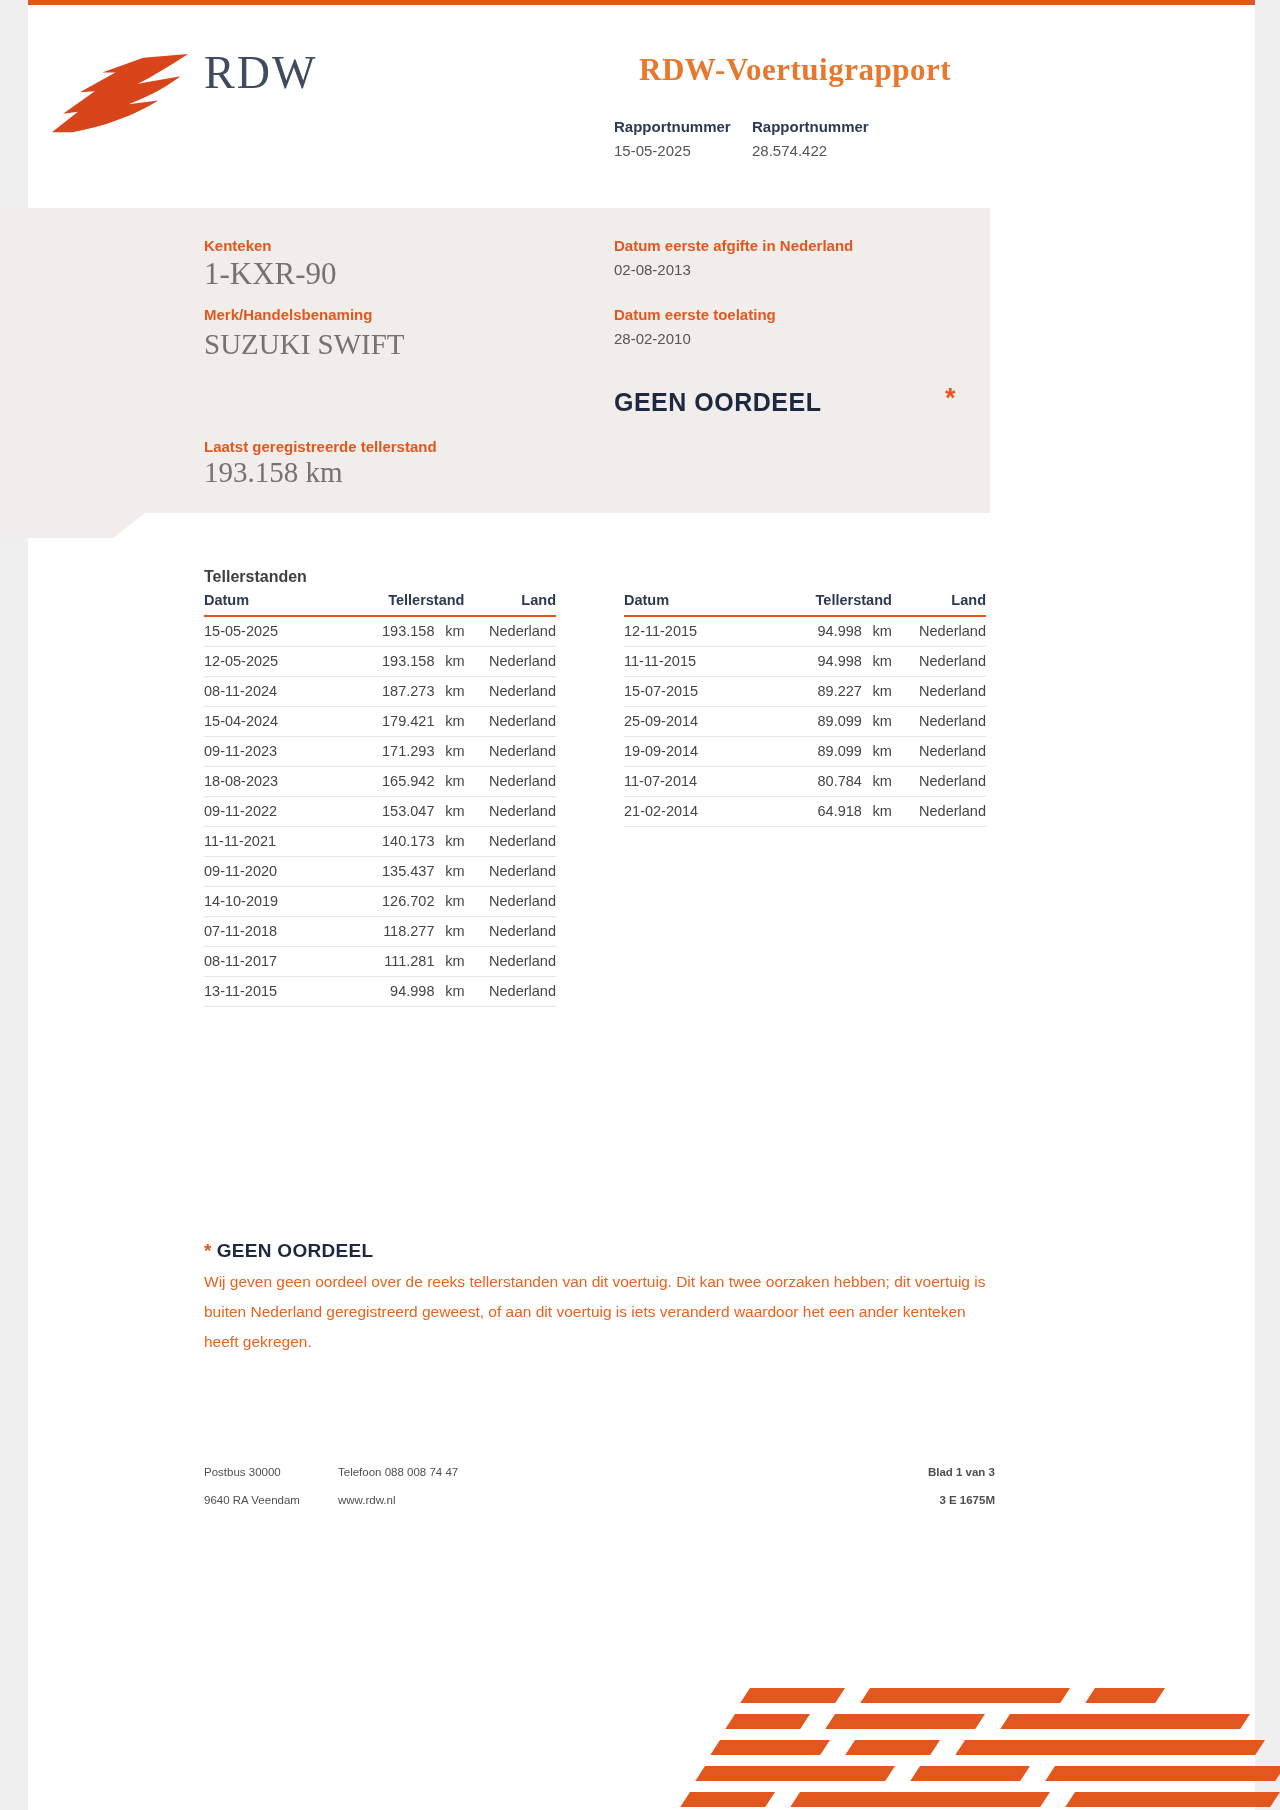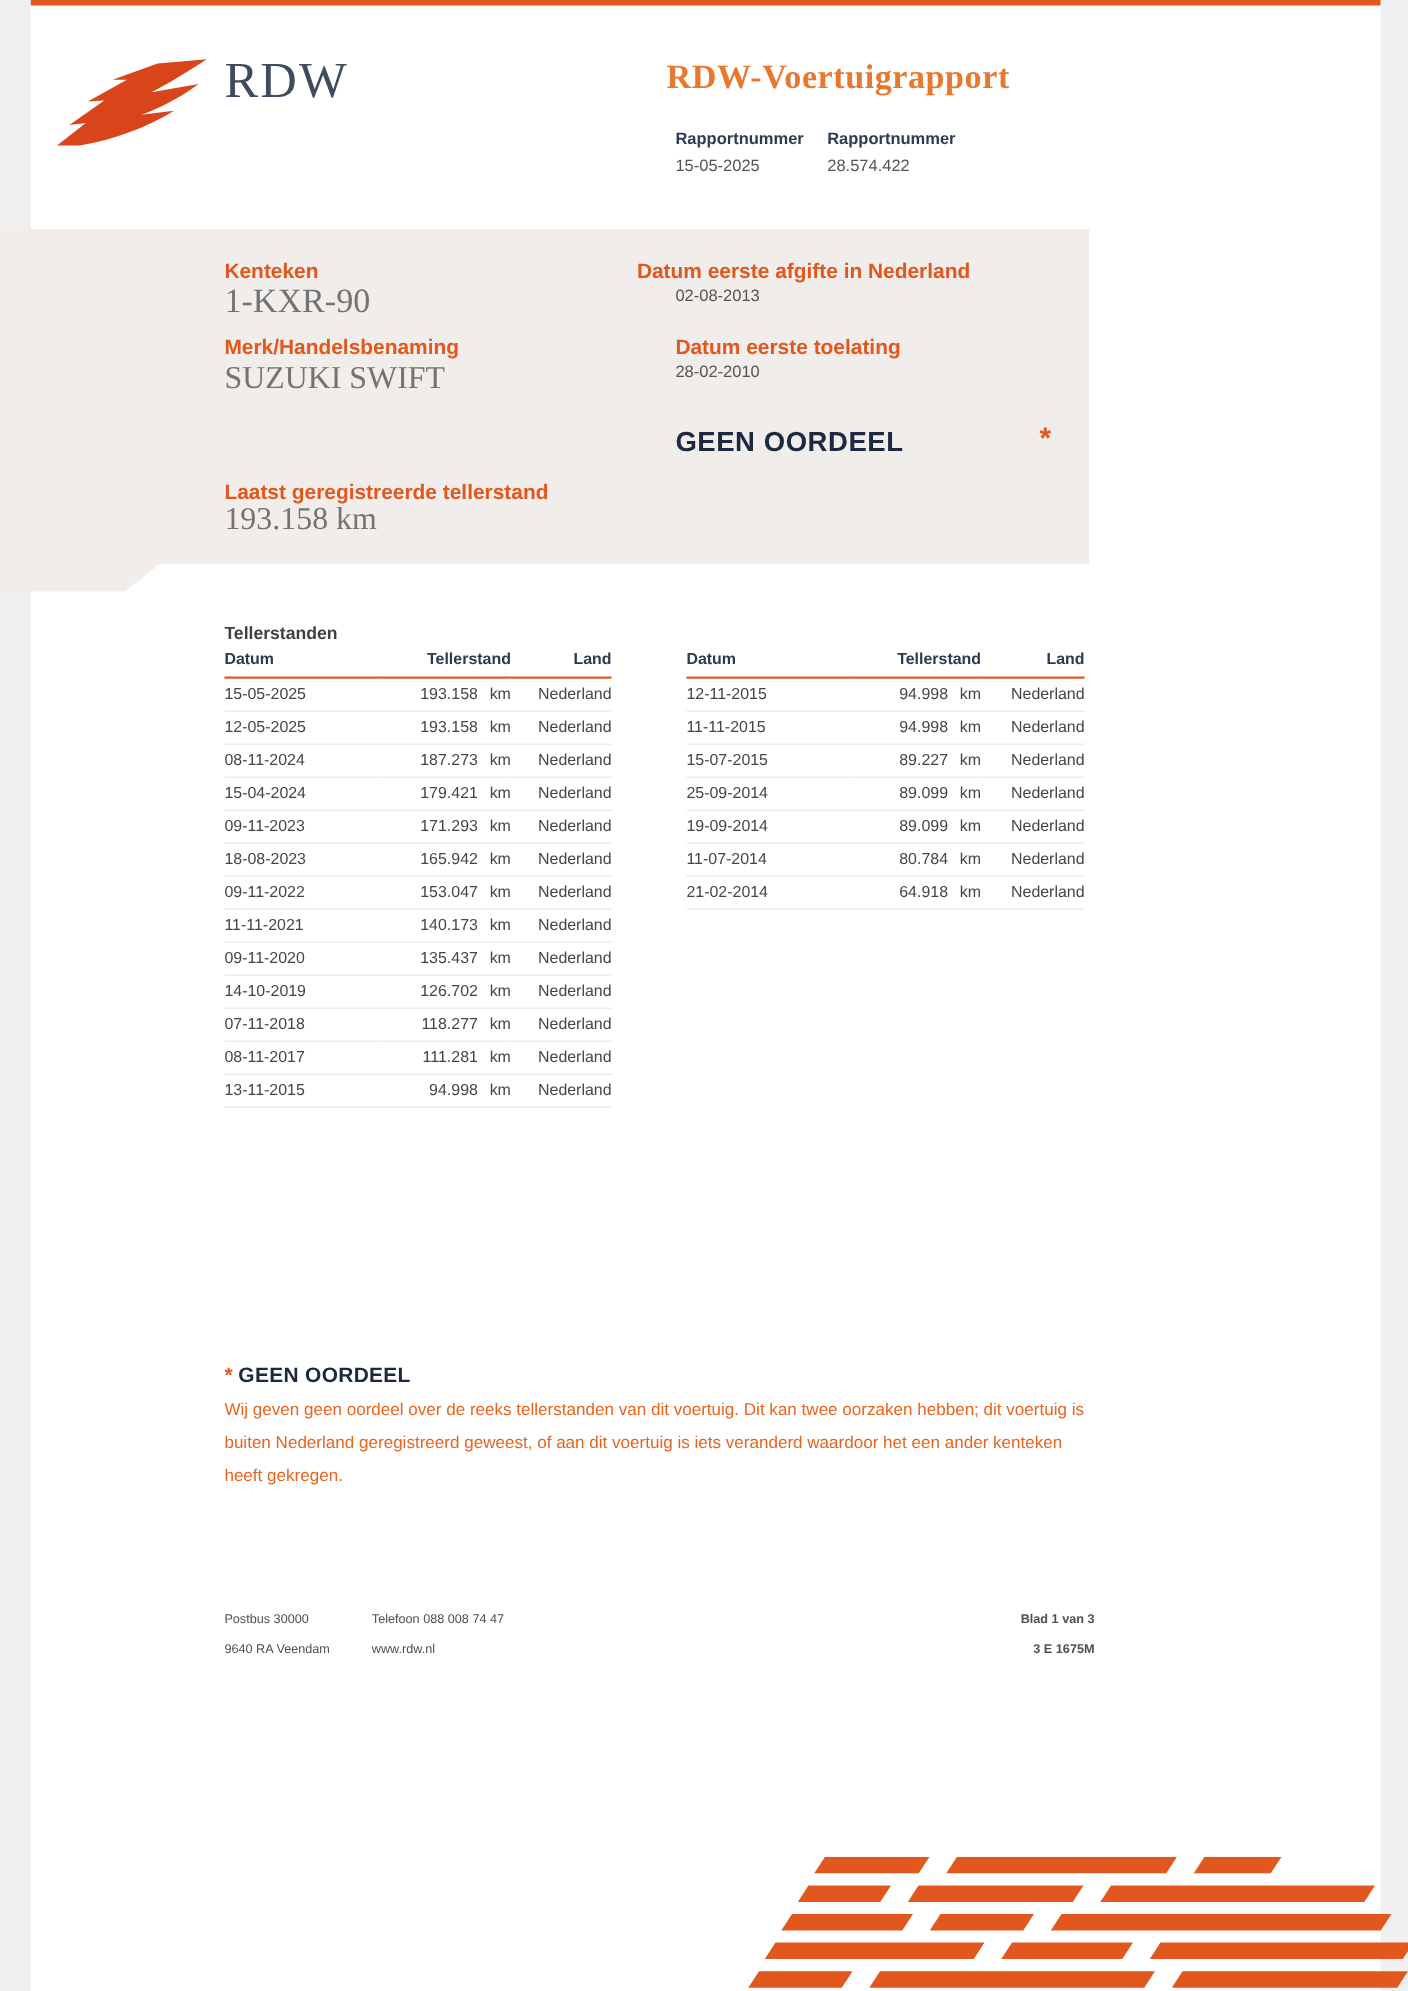--- a/index.html
+++ b/index.html
@@ -15,45 +15,45 @@
   .topbar { position:absolute; top:0; left:28px; right:25px; height:5px; background:#e2571d; z-index:3; }
 
   
   .logo-svg { position:absolute; left:50px; top:52px; z-index:3; }
   .logo-wordmark {
     position:absolute; left:204px; top:46px; z-index:3;
     font-family:"Liberation Serif", serif; font-size:46px; letter-spacing:2px;
     color:#3f4b5e;
   }
   .doc-title {
-    position:absolute; left:606px; top:52px; z-index:3;
+    position:absolute; left:639px; top:52px; z-index:3;
     font-family:"Liberation Serif", serif; font-size:31px; font-weight:700;
     color:#e8782e; letter-spacing:0.5px;
   }
   .meta { position:absolute; top:118px; z-index:3; font-size:15px; }
   .meta .label { font-weight:700; color:#2c3a52; }
   .meta .value { color:#555555; margin-top:7px; }
   .meta.date { left:614px; }
   .meta.number { left:752px; }
 
   
   .panel {
     position:absolute; left:0; top:208px; width:990px; height:330px; z-index:1;
     background:#f0edeb;
     clip-path: polygon(0 0, 100% 0, 100% 305px, 145px 305px, 113px 330px, 0 330px);
   }
-  .olabel { position:absolute; z-index:2; font-size:19px; font-weight:700; color:#e2571d; }
+  .olabel { position:absolute; z-index:2; font-size:15px; font-weight:700; color:#e2571d; }
   .serif-val { position:absolute; z-index:2; font-family:"Liberation Serif", serif; color:#737373; }
   .plain-val { position:absolute; z-index:2; font-size:15px; color:#555555; }
 
   .lbl-kenteken   { left:204px; top:237px; }
   .val-kenteken   { left:204px; top:256px; font-size:31px; }
   .lbl-merk       { left:204px; top:306px;text-align:center; }
   .val-merk       { left:204px; top:328px; font-size:29px; }
-  .lbl-afgifte    { left:579px; top:237px; }
+  .lbl-afgifte    { left:614px; top:237px; }
   .val-afgifte    { left:614px; top:261px; }
   .lbl-toelating  { left:614px; top:306px;text-align:center; }
   .val-toelating  { left:614px; top:330px; }
   .oordeel        { position:absolute; left:614px; top:388px; z-index:2;
                     font-size:25px; font-weight:700; color:#1d2940; letter-spacing:0.5px; }
   .oordeel-star   { position:absolute; left:945px; top:383px; z-index:2;
                     font-size:27px; font-weight:700; color:#e2571d; }
   .lbl-teller     { left:204px; top:438px; }
   .val-teller     { left:204px; top:456px; font-size:29px; }
 

